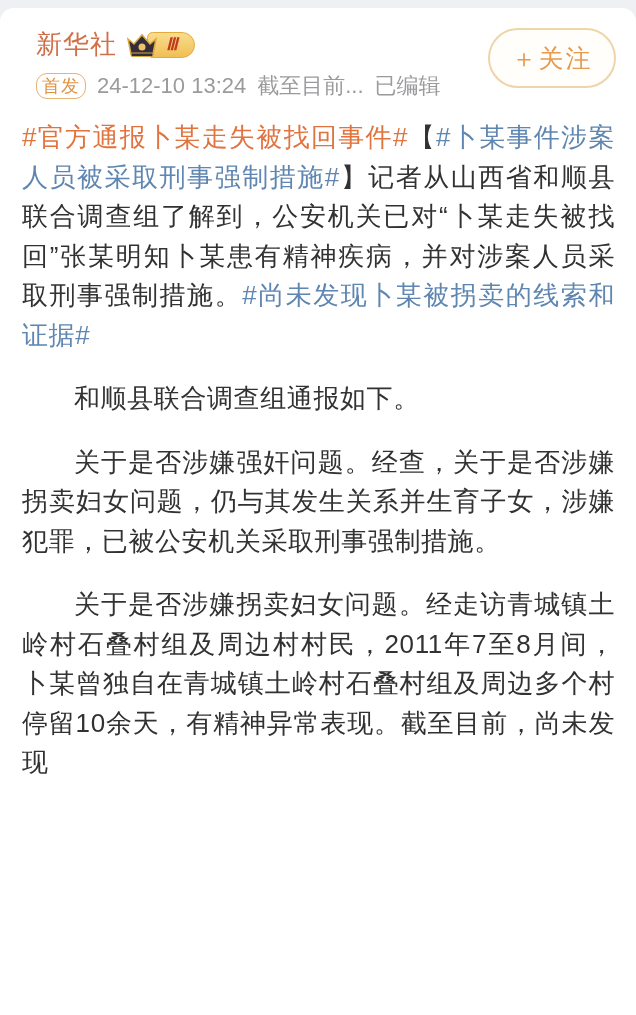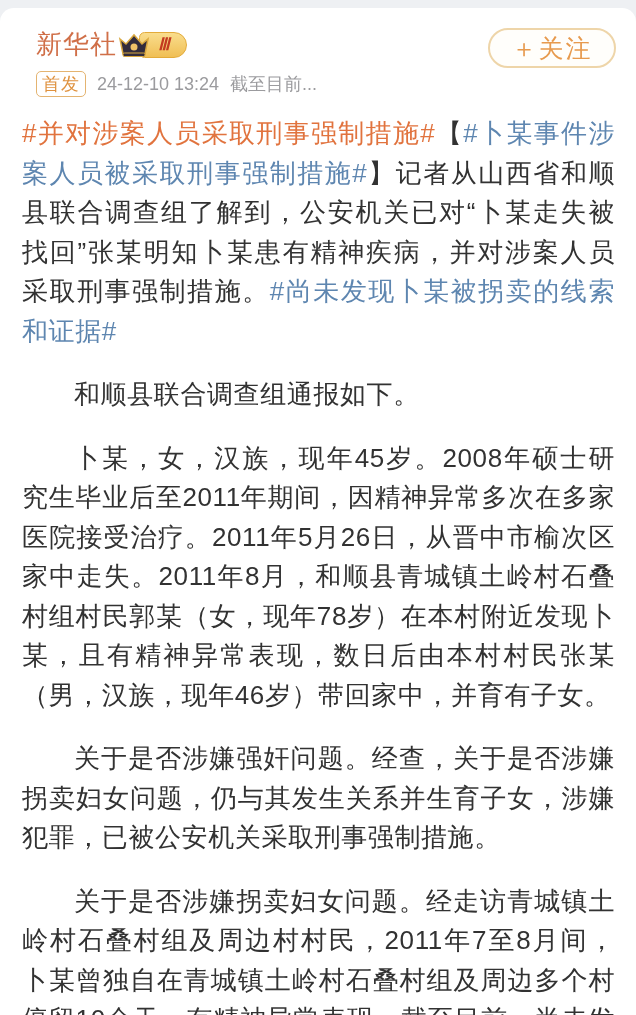--- a/index.html
+++ b/index.html
@@ -21,44 +21,44 @@
   .avatar-wrap { position: relative; width: 74px; height: 74px; flex: 0 0 auto; }
   .avatar-wrap svg { display: block; }
   .v-badge {
     position: absolute; right: -2px; bottom: -2px;
     width: 25px; height: 25px; border-radius: 50%;
     background: #59b8ec; border: 2px solid #ffffff;
     color: #ffffff; font-size: 15px; font-weight: bold;
     display: flex; align-items: center; justify-content: center;
   }
   .user-info { margin-left: 14px; padding-top: 5px; flex: 1 1 auto; }
-  .name-row { display: flex; align-items: center; gap: 0; }
+  .name-row { display: flex; align-items: center; gap: 8px; }
   .username { font-size: 26px; color: #d06f48; font-weight: 500; letter-spacing: 1px; }
   .member-badge { position: relative; display: flex; align-items: center; height: 28px; }
   .member-pill {
     margin-left: -12px;
     background: linear-gradient(#f9dd8d, #f0bf55);
     border: 1px solid #e3ab3a;
     border-radius: 6px 14px 14px 6px;
     padding: 1px 16px 1px 18px;
     font-size: 17px; font-weight: bold; font-style: italic;
     color: #c33a20; line-height: 22px;
   }
   .crown { position: relative; z-index: 2; }
   .meta-row { display: flex; align-items: center; margin-top: 9px; gap: 11px; }
   .origin-badge {
     border: 1.5px solid #e4b471; color: #df923f;
-    border-radius: 5px; font-size: 18px; line-height: 24px;
+    border-radius: 11px; font-size: 18px; line-height: 24px;
     padding: 0 5px; letter-spacing: 1px;
   }
-  .meta-text { font-size: 18px; color: #9b9b9e; }
+  .meta-text { font-size: 22px; color: #9b9b9e; }
   .follow-btn {
     flex: 0 0 auto;
     margin-top: 6px;
-    min-width: 128px; height: 40px;
+    min-width: 128px; height: 60px;
     border: 2px solid #eed5a9; border-radius: 30px;
     background: #fffefb;
     color: #e79a4e; font-size: 25px;
     display: flex; align-items: center; justify-content: center;
     letter-spacing: 2px; cursor: pointer;
   }
 
   
   .content { margin-top: 17px; padding-right: 1px; }
   .content p {
@@ -87,29 +87,29 @@
             <circle cx="17" cy="16" r="3.5" fill="#f0c268"></circle>
             <rect x="6" y="22" width="22" height="3.5" rx="1.5" fill="#332c3c" stroke="#d9a83f" stroke-width="1"></rect>
           </svg>
           <span class="member-pill">Ⅲ</span>
         </span>
       </div>
       <div class="meta-row">
         <span class="origin-badge">首发</span>
         <span class="meta-text">24-12-10 13:24</span>
         <span class="meta-text">截至目前...</span>
+        <span class="meta-text">已编辑</span>
       </div>
     </div>
 
     <div class="follow-btn">＋关注</div>
   </div>
 
   <div class="content">
     <p>
-      <span class="topic-orange">#并对涉案人员采取刑事强制措施#</span><span>【</span><span class="topic-blue">#卜某事件涉案人员被采取刑事强制措施#</span><span>】记者从山西省和顺县联合调查组了解到，公安机关已对“卜某走失被找回”张某明知卜某患有精神疾病，并对涉案人员采取刑事强制措施。</span><span class="topic-blue">#尚未发现卜某被拐卖的线索和证据#</span>
+      <span class="topic-orange">#官方通报卜某走失被找回事件#</span><span>【</span><span class="topic-blue">#卜某事件涉案人员被采取刑事强制措施#</span><span>】记者从山西省和顺县联合调查组了解到，公安机关已对“卜某走失被找回”张某明知卜某患有精神疾病，并对涉案人员采取刑事强制措施。</span><span class="topic-blue">#尚未发现卜某被拐卖的线索和证据#</span>
     </p>
     <p>和顺县联合调查组通报如下。</p>
-    <p>卜某，女，汉族，现年45岁。2008年硕士研究生毕业后至2011年期间，因精神异常多次在多家医院接受治疗。2011年5月26日，从晋中市榆次区家中走失。2011年8月，和顺县青城镇土岭村石叠村组村民郭某（女，现年78岁）在本村附近发现卜某，且有精神异常表现，数日后由本村村民张某（男，汉族，现年46岁）带回家中，并育有子女。</p>
     <p>关于是否涉嫌强奸问题。经查，关于是否涉嫌拐卖妇女问题，仍与其发生关系并生育子女，涉嫌犯罪，已被公安机关采取刑事强制措施。</p>
     <p>关于是否涉嫌拐卖妇女问题。经走访青城镇土岭村石叠村组及周边村村民，2011年7至8月间，卜某曾独自在青城镇土岭村石叠村组及周边多个村停留10余天，有精神异常表现。截至目前，尚未发现</p>
   </div>
 
 </div>
 
 </body></html>

